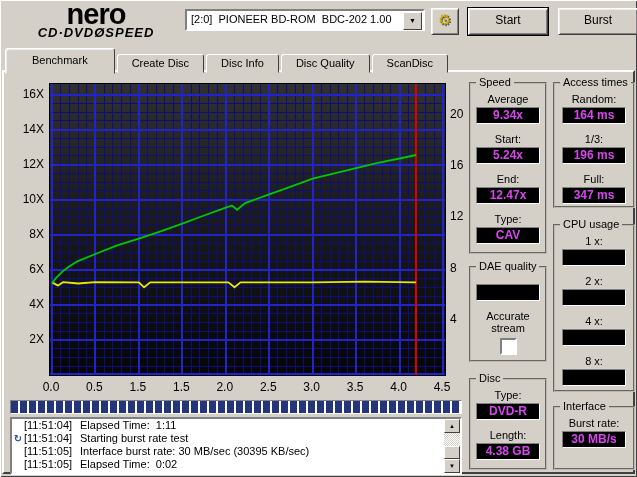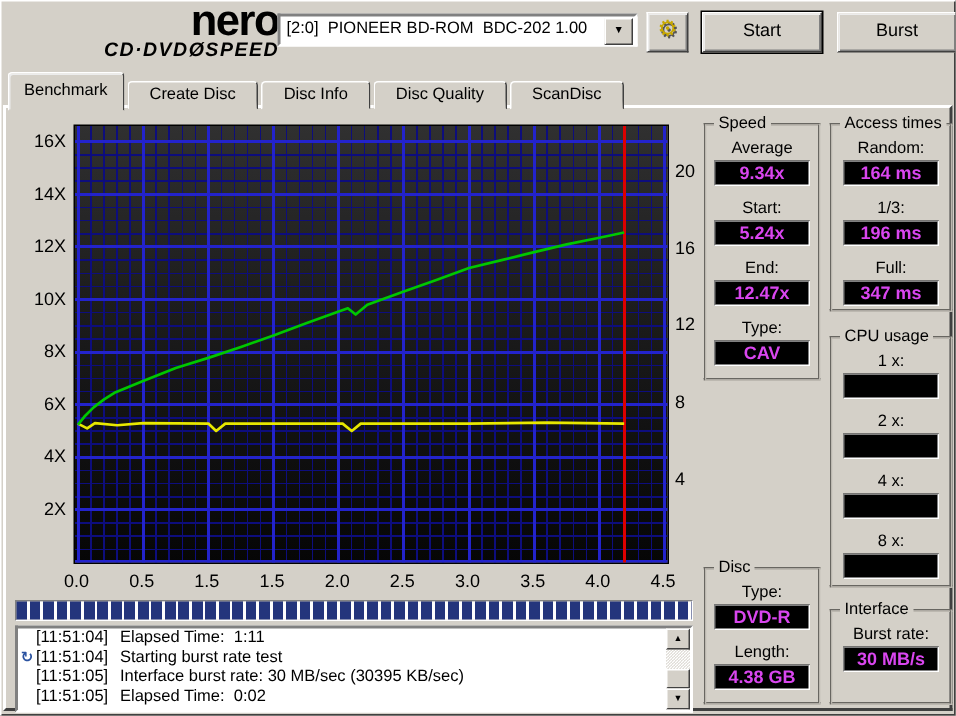--- a/index.html
+++ b/index.html
@@ -2,40 +2,40 @@
 <html><head>
 <meta charset="utf-8">
 <style>
   html,body{margin:0;padding:0;background:#555;}
   #app{
     position:relative;width:637px;height:477px;background:#d4d0c8;
     font-family:"Liberation Sans","DejaVu Sans",sans-serif;font-size:11px;color:#000;
     box-shadow:inset 1px 1px 0 #fff,inset -1px -1px 0 #404040;overflow:hidden;
   }
   
-  #logo{position:absolute;left:6px;top:1px;width:180px;height:42px;text-align:right;}
+  #logo{position:absolute;left:6px;top:1px;width:180px;height:42px;text-align:center;}
   #brand{font-weight:bold;font-size:29px;line-height:26px;letter-spacing:-1px;}
   #product{font-weight:bold;font-style:italic;font-size:13px;letter-spacing:1px;margin-top:-2px;}
   .combo{position:absolute;left:185px;top:9px;width:240px;height:22px;background:#fff;
     border:2px solid;border-color:#808080 #fff #fff #808080;box-sizing:border-box;}
   .combo-text{position:absolute;left:4px;top:2px;white-space:pre;}
   .combo-btn{position:absolute;right:1px;top:1px;width:17px;height:16px;background:#d4d0c8;
     border:1px solid;border-color:#fff #404040 #404040 #fff;text-align:center;line-height:15px;font-size:7px;}
   .btn{position:absolute;height:25px;background:#d4d0c8;border:1px solid;border-color:#fff #404040 #404040 #fff;
     box-shadow:inset 1px 1px 0 #ececec,inset -1px -1px 0 #808080;text-align:center;line-height:23px;font-size:12px;}
   .btn.default{box-shadow:0 0 0 1px #000,inset 1px 1px 0 #ececec,inset -1px -1px 0 #808080;}
   #tool-btn{left:431px;top:8px;width:26px;line-height:22px;}
   #settings-glyph{color:#c8a800;font-size:15px;text-shadow:1px 1px 0 #555;}
   #start-btn{left:468px;top:8px;width:78px;}
   #exit-btn{left:558px;top:8px;width:78px;}
   
   #tabs{position:absolute;left:5px;top:47px;height:25px;z-index:3;}
   .tab{float:left;height:17px;margin-top:7px;line-height:17px;padding:0 14px;margin-right:2px;
     background:#d4d0c8;border:1px solid;border-color:#fff #404040 transparent #fff;border-radius:3px 3px 0 0;}
-  .tab.active{height:24px;margin-top:1px;line-height:22px;padding:0 10px;position:relative;z-index:4;
+  .tab.active{height:24px;margin-top:1px;line-height:22px;padding:0 26px;position:relative;z-index:4;
     box-shadow:inset 1px 1px 0 #ececec;border-bottom-color:#d4d0c8;}
   
   #content{position:absolute;left:2px;top:70px;width:633px;height:404px;background:#d4d0c8;
     border:2px solid;border-color:#fff #404040 #404040 #fff;box-sizing:border-box;z-index:2;}
   
   #plot{position:absolute;left:45px;top:11px;width:395px;height:291px;border:1px solid #000;
     background:linear-gradient(180deg,#303030 0%,#1d1d1d 40%,#060606 100%);}
   #chart-svg{position:absolute;left:0;top:0;}
   .ylab{position:absolute;left:4px;width:36px;text-align:right;font-size:12px;}
   .xlab{position:absolute;width:40px;text-align:center;font-size:12px;top:308px;}
@@ -229,20 +229,26 @@
           <div class="lcd">9.34x</div>
           <div class="f-label">Start:</div>
           <div class="lcd">5.24x</div>
           <div class="f-label">End:</div>
           <div class="lcd">12.47x</div>
           <div class="f-label">Type:</div>
           <div class="lcd">CAV</div>
         </div>
     </div>
 
+    <div class="groupbox" id="dae-panel">
+      <span class="gb-title">DAE quality</span>
+      <div class="lcd" id="dae-lcd"></div>
+      <div id="dae-label">Accurate stream</div>
+      <div id="dae-checkbox"></div>
+    </div>
 
     <div class="groupbox" id="disc-panel">
       <span class="gb-title">Disc</span>
       <div class="panel-body">
           <div class="f-label">Type:</div>
           <div class="lcd">DVD-R</div>
           <div class="f-label">Length:</div>
           <div class="lcd">4.38 GB</div>
         </div>
     </div>

